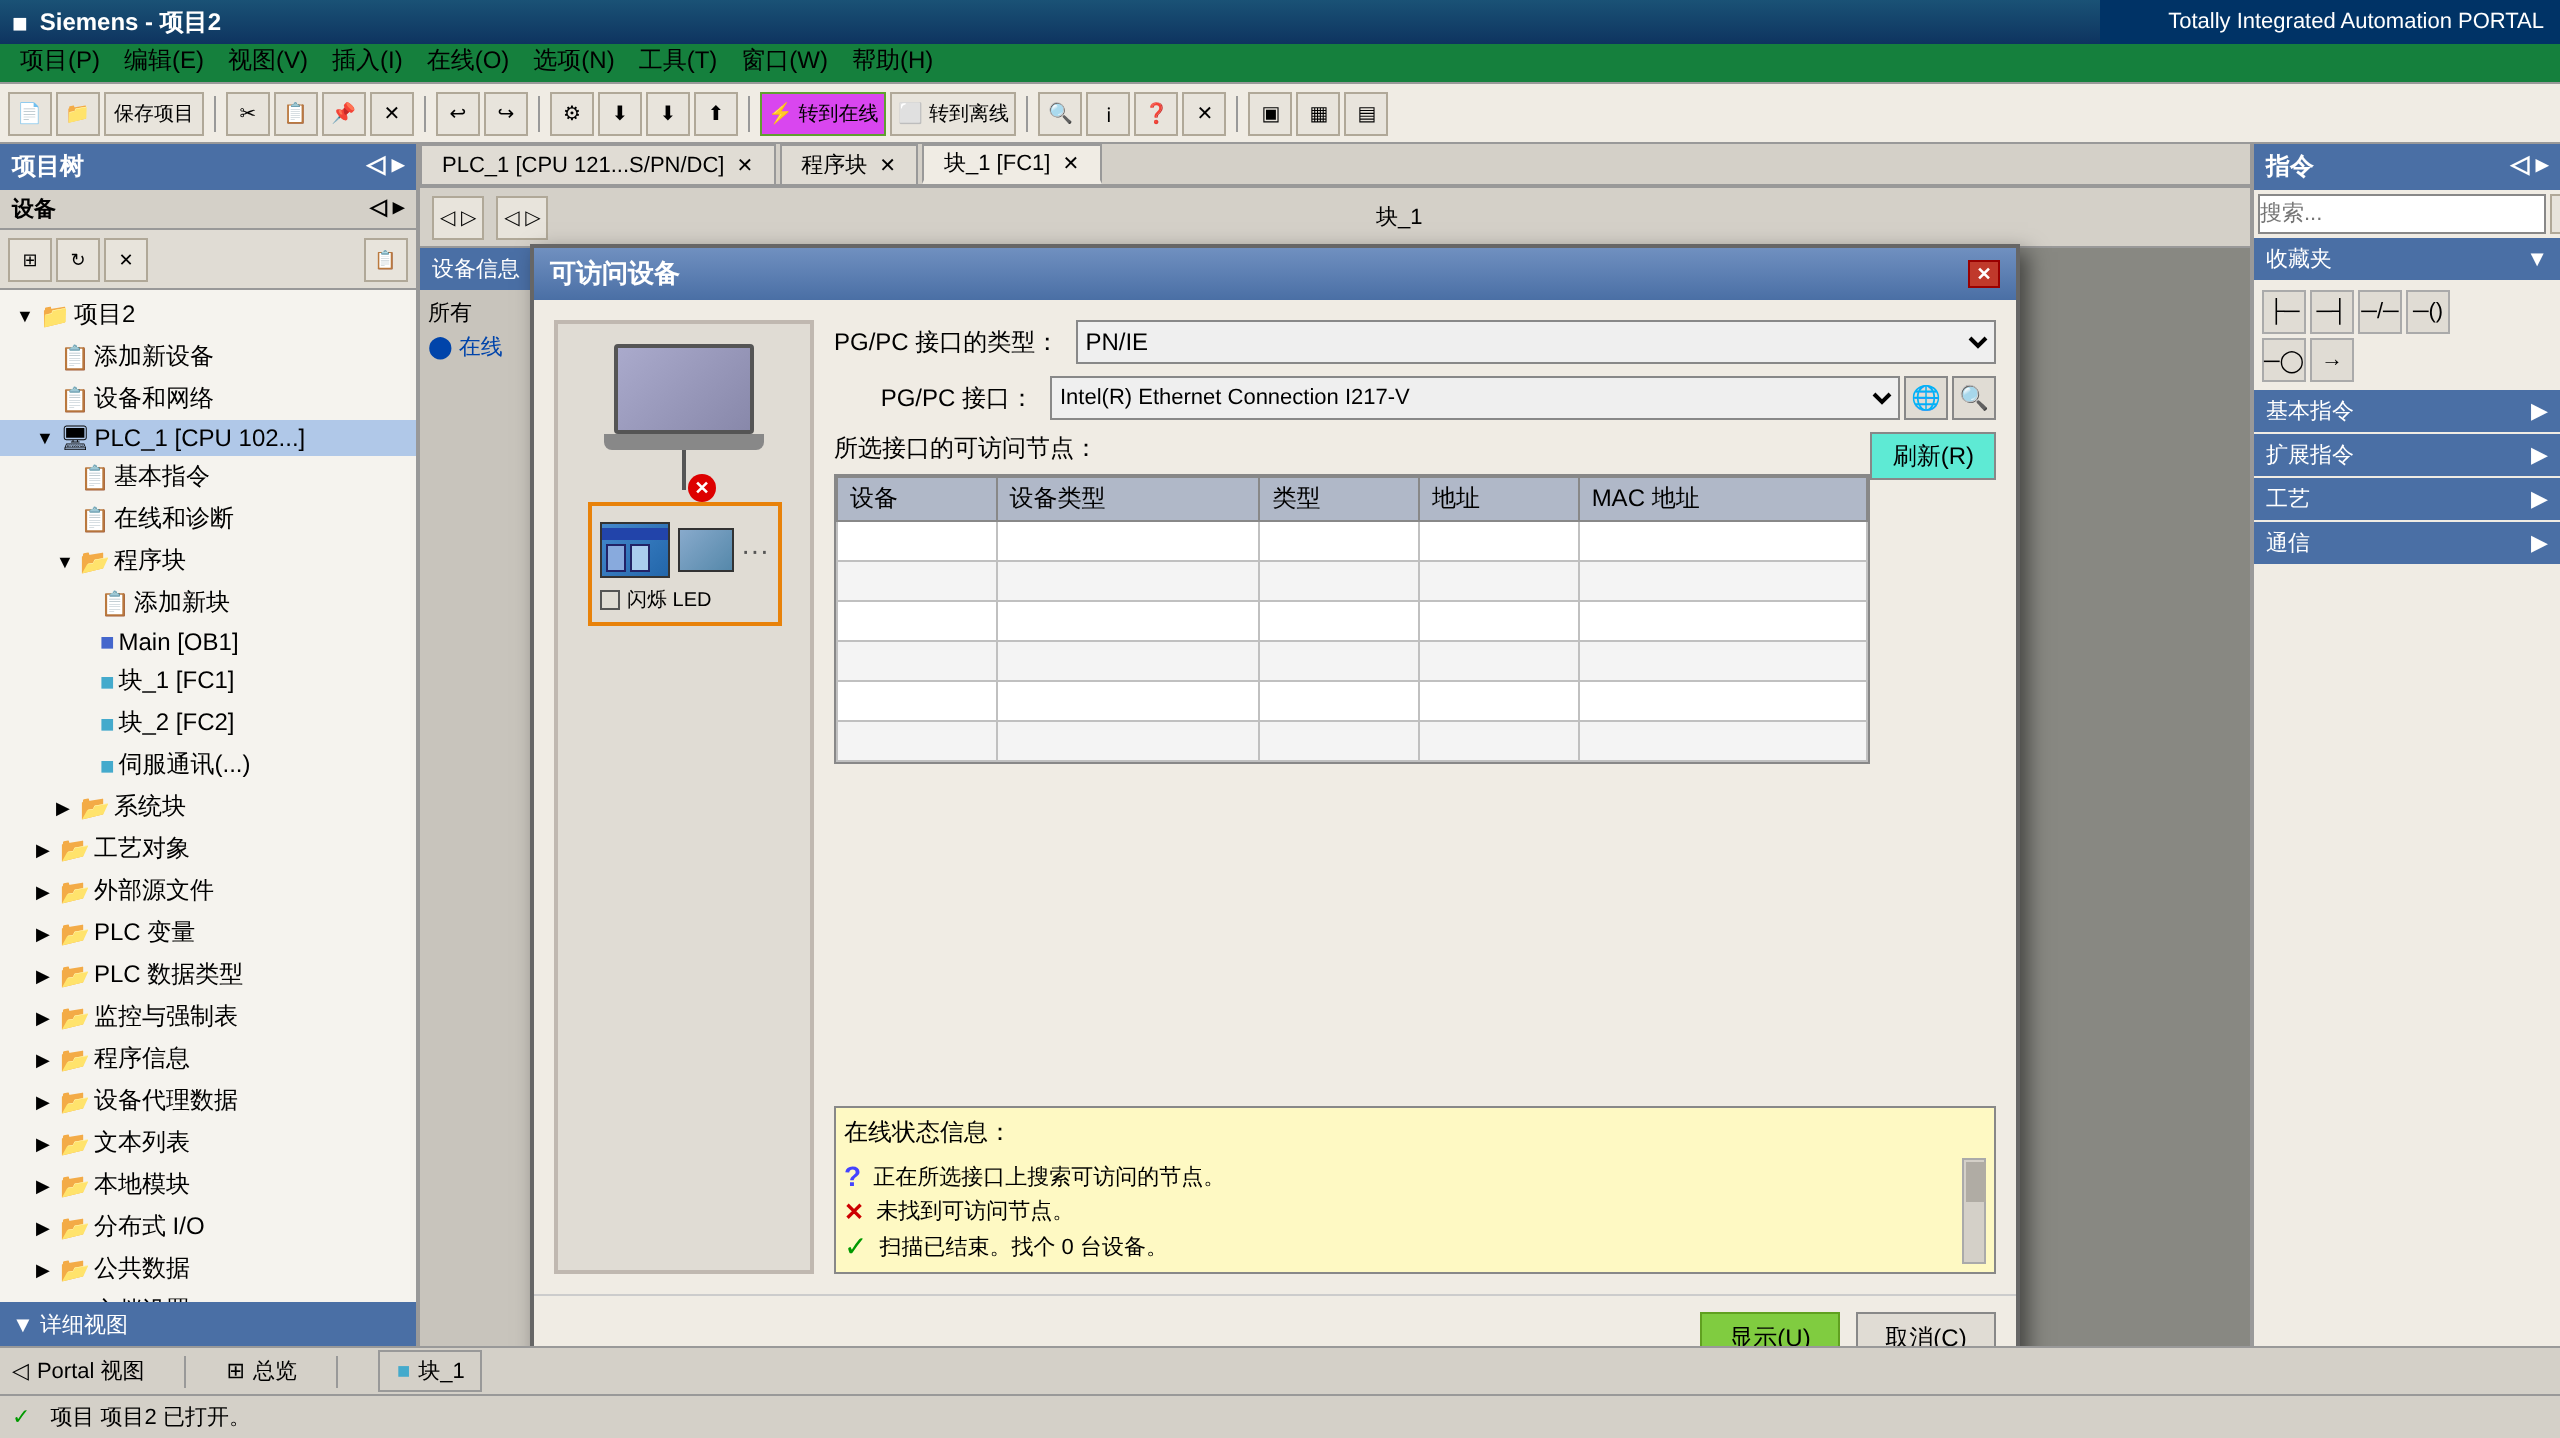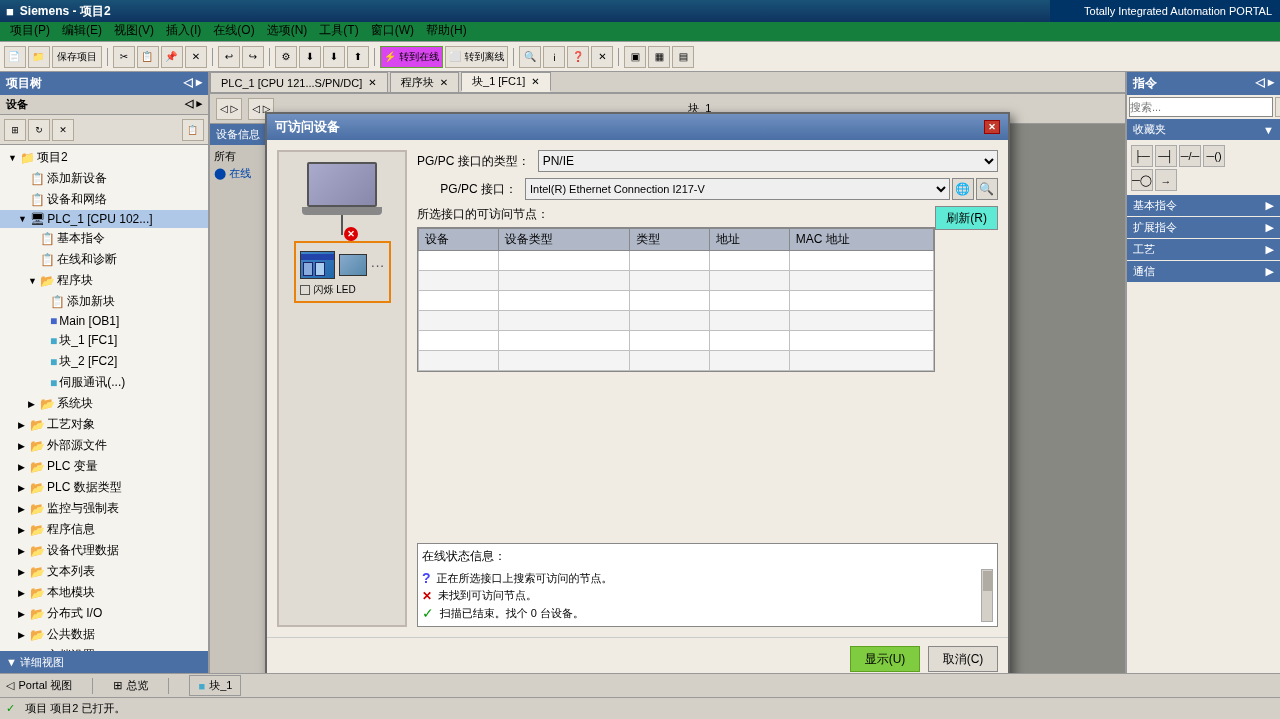--- a/index.html
+++ b/index.html
@@ -248,21 +248,21 @@
       top: 0; left: 0; right: 0; bottom: 0;
       display: flex;
       align-items: flex-start;
       justify-content: flex-start;
       pointer-events: none;
     }
 
     
     #accessible-dialog {
       position: absolute;
-      top: 18px;
+      top: 28px;
       left: 55px;
       width: 745px;
       height: 570px;
       background: #f0ece4;
       border: 2px solid #666;
       box-shadow: 4px 4px 10px rgba(0,0,0,0.5);
       pointer-events: all;
       display: flex;
       flex-direction: column;
     }
@@ -433,21 +433,21 @@
       padding: 0 10px;
       background: #5eead4;
       border: 1px solid #888;
       cursor: pointer;
       font-size: 12px;
     }
 
     
     #status-info {
       border: 1px solid #888;
-      background: #ffffff;
+      background: #fef9c3;
       font-size: 11px;
       padding: 4px;
     }
     #status-info-header {
       font-size: 12px;
       margin-bottom: 4px;
     }
     .status-row {
       display: flex;
       align-items: center;

